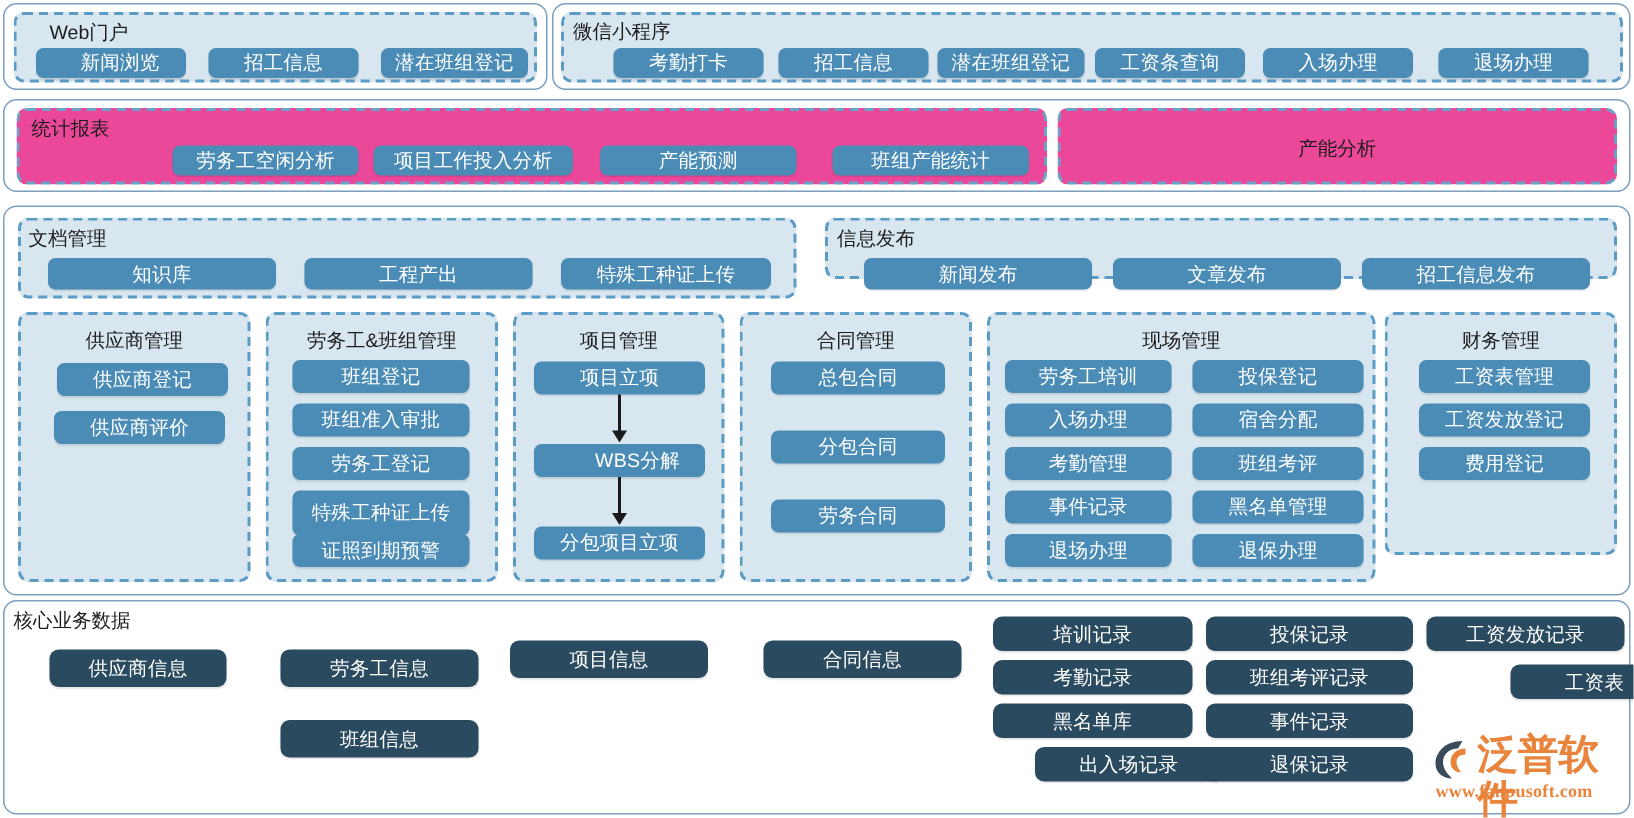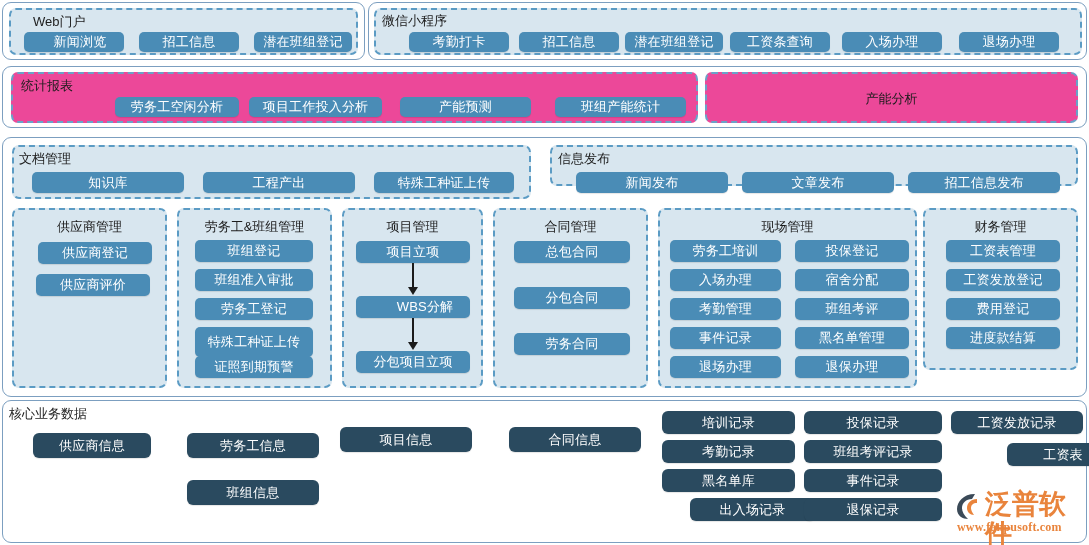--- a/index.html
+++ b/index.html
@@ -203,21 +203,20 @@
       <div class="btn" style="left:135px; top:88px; width:114px; height:22px;">班组考评</div>
       <div class="btn" style="left:135px; top:117px; width:114px; height:22px;">黑名单管理</div>
       <div class="btn" style="left:135px; top:146px; width:114px; height:22px;">退保办理</div>
     </div>
 
     <div class="panel-dashed" style="left:920px; top:70px; width:155px; height:162px;">
       <div class="panel-title center" style="top:9px;">财务管理</div>
       <div class="btn" style="left:21px; top:30px; width:114px; height:22px;">工资表管理</div>
       <div class="btn" style="left:21px; top:59px; width:114px; height:22px;">工资发放登记</div>
       <div class="btn" style="left:21px; top:88px; width:114px; height:22px;">费用登记</div>
-      <div class="btn" style="left:21px; top:117px; width:114px; height:22px;">进度款结算</div>
     </div>
   </div>
 
   <div class="panel-outer" style="left:2px; top:400px; width:1085px; height:143px;">
     <div class="panel-title" style="left:6px; top:5px;">核心业务数据</div>
 
     <div class="btn dark" style="left:30px; top:32px; width:118px; height:25px;">供应商信息</div>
     <div class="btn dark" style="left:184px; top:32px; width:132px; height:25px;">劳务工信息</div>
     <div class="btn dark" style="left:337px; top:26px; width:132px; height:25px;">项目信息</div>
     <div class="btn dark" style="left:506px; top:26px; width:132px; height:25px;">合同信息</div>

